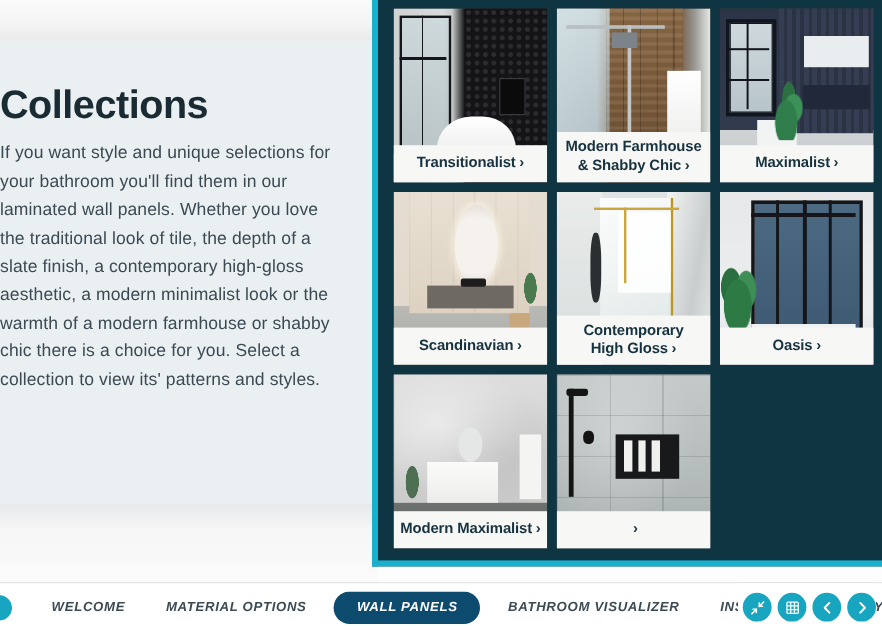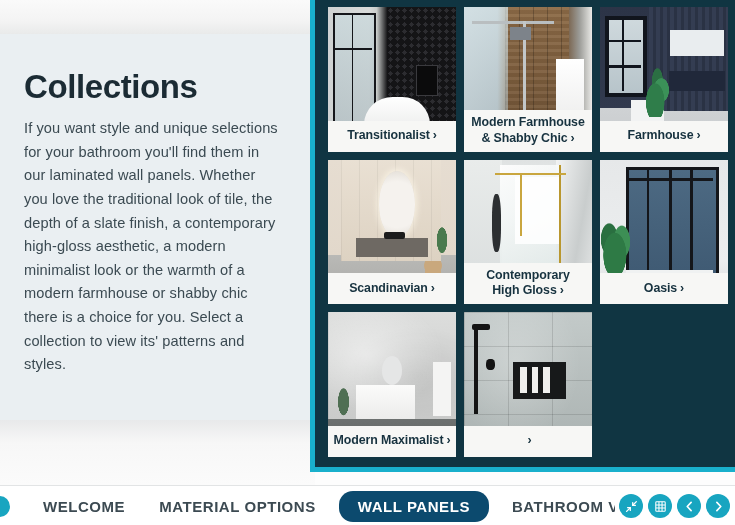--- a/index.html
+++ b/index.html
@@ -18,21 +18,21 @@
   .page-bg-bottom{position:absolute;left:0;top:420px;width:315px;height:65px;
     background:linear-gradient(180deg,#e8e9ea 0%,#f7f7f7 35%,#fbfbfb 100%);}
 
   
   .left-panel{
     position:absolute;left:0;top:34px;width:312px;height:386px;
     background:#eaeff2;
     box-sizing:border-box;
     padding:36px 30px 0 0;
   }
-  .left-inner{padding-left:0;margin-left:24px;}
+  .left-inner{padding-left:0;}
   .page-title{
     margin:0 0 14px 0;
     font-size:33px;
     line-height:1;
     font-weight:700;
     letter-spacing:-0.4px;
     color:#1b2b34;
   }
   .page-desc{
     margin:0;
@@ -246,24 +246,25 @@
     background:#18a5c0;
   }
   .nav-items{
     display:flex;align-items:center;gap:0;
     margin-left:26px;
     flex:1 1 auto;
     overflow:hidden;
     white-space:nowrap;
   }
   .nav-item{
-    font-size:15px;font-weight:700;letter-spacing:.55px;
+    font-size:11px;font-weight:700;letter-spacing:.55px;
     color:#3c4a52;text-transform:uppercase;
     padding:0 17px;cursor:pointer;
     line-height:1;
+    font-style:italic;
   }
   .nav-item.active{
     background:#0c4a6e;color:#ffffff;
     border-radius:14px;
     padding:8px 19px;
     margin:0 6px;
   }
   .nav-item.truncated{padding-right:0;}
   .nav-icons{
     position:absolute;right:5px;top:0;height:40px;
@@ -337,21 +338,21 @@
             <div class="fluted"></div>
               <div class="mirror"></div>
               <div class="vanity"></div>
             <div class="window"></div>
               <div class="wgrid"></div>
               <div class="tub3"></div>
               <div class="plant"></div>
           </div>
         </div>
         <div class="card-label">
-          <span>Farmhouse</span>
+          <span>Maximalist</span>
           <span class="chev">›</span>
         </div>
       </div>
 
       <div class="card">
         <div class="card-photo">
           <div class="ph p4">
             <div class="woodwall"></div>
               <div class="floor4"></div>
               <div class="mirror4"></div>

